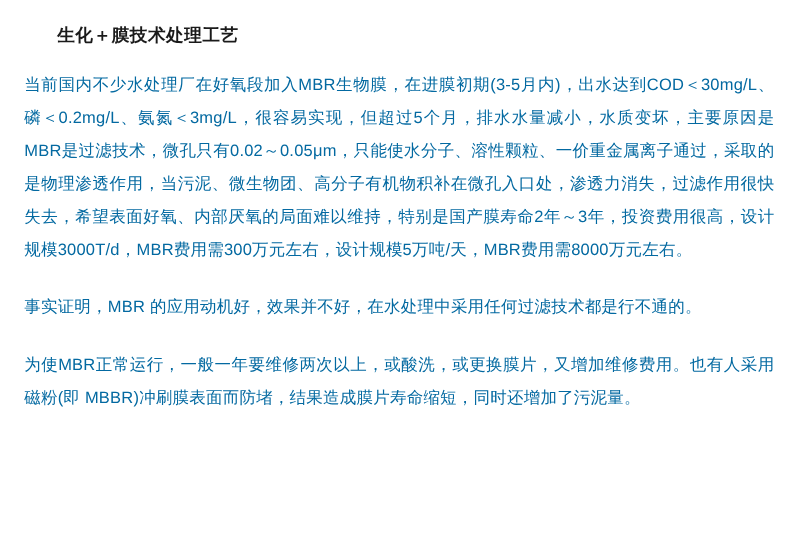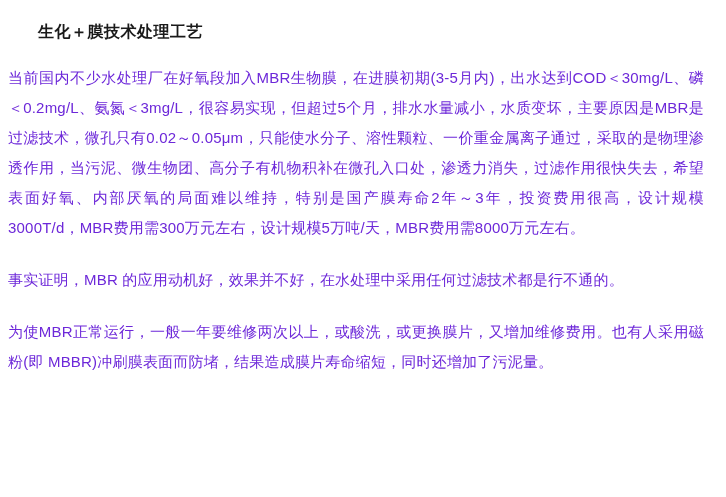--- a/index.html
+++ b/index.html
@@ -11,37 +11,37 @@
     height: 497px;
     background: #ffffff;
     font-family: "Liberation Sans", "DejaVu Sans", sans-serif;
     color: #222222;
     overflow: hidden;
   }
   .page {
     width: 726px;
     height: 497px;
     box-sizing: border-box;
-    padding: 14px 22px 0 8px;
+    padding: 14px 22px 0 22px;
     position: relative;
   }
   .doc-title {
     font-size: 16px;
     font-weight: bold;
     color: #1a1a1a;
     letter-spacing: 0.5px;
     margin: 8px 0 0 30px;
   }
   .body-block {
     margin-top: 20px;
   }
   .para {
     font-size: 15px;
     line-height: 30px;
-    color: #6d28d9;
+    color: #0369a1;
     text-align: justify;
     text-justify: inter-ideograph;
     margin: 0 0 22px 0;
     letter-spacing: 0.2px;
   }
   .para:last-child {
     margin-bottom: 0;
   }
 </style>
 </head>

